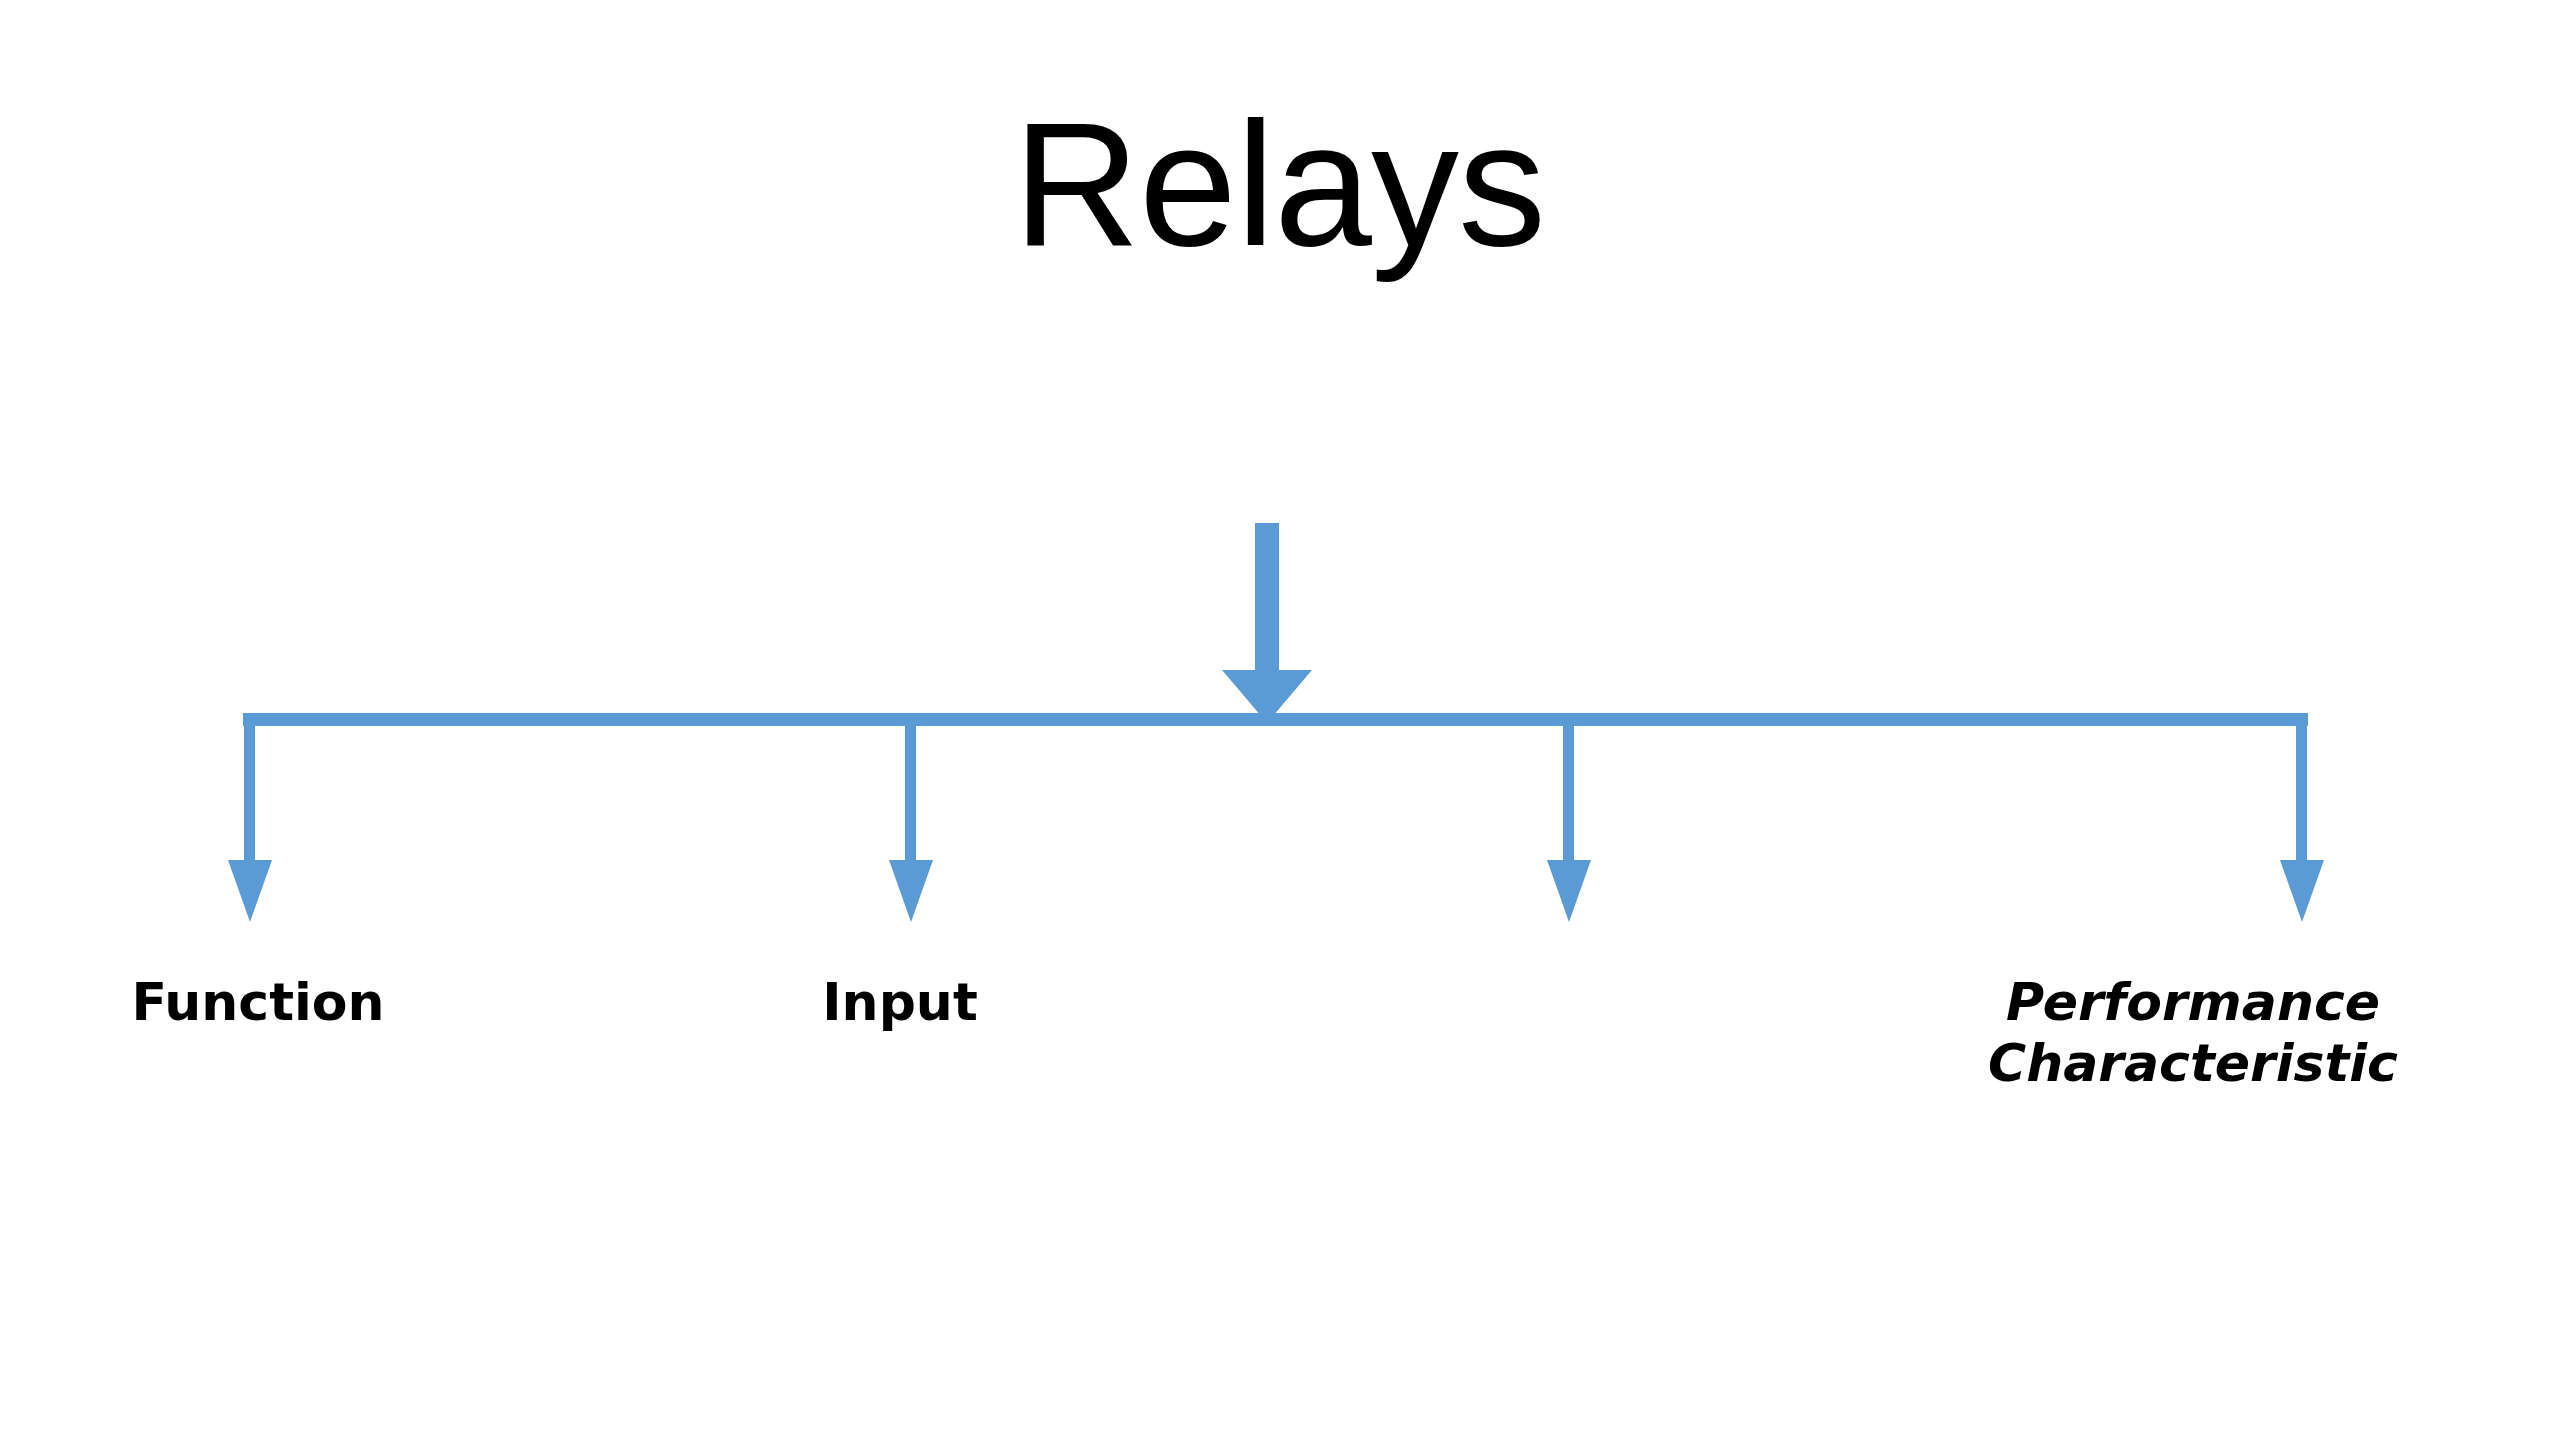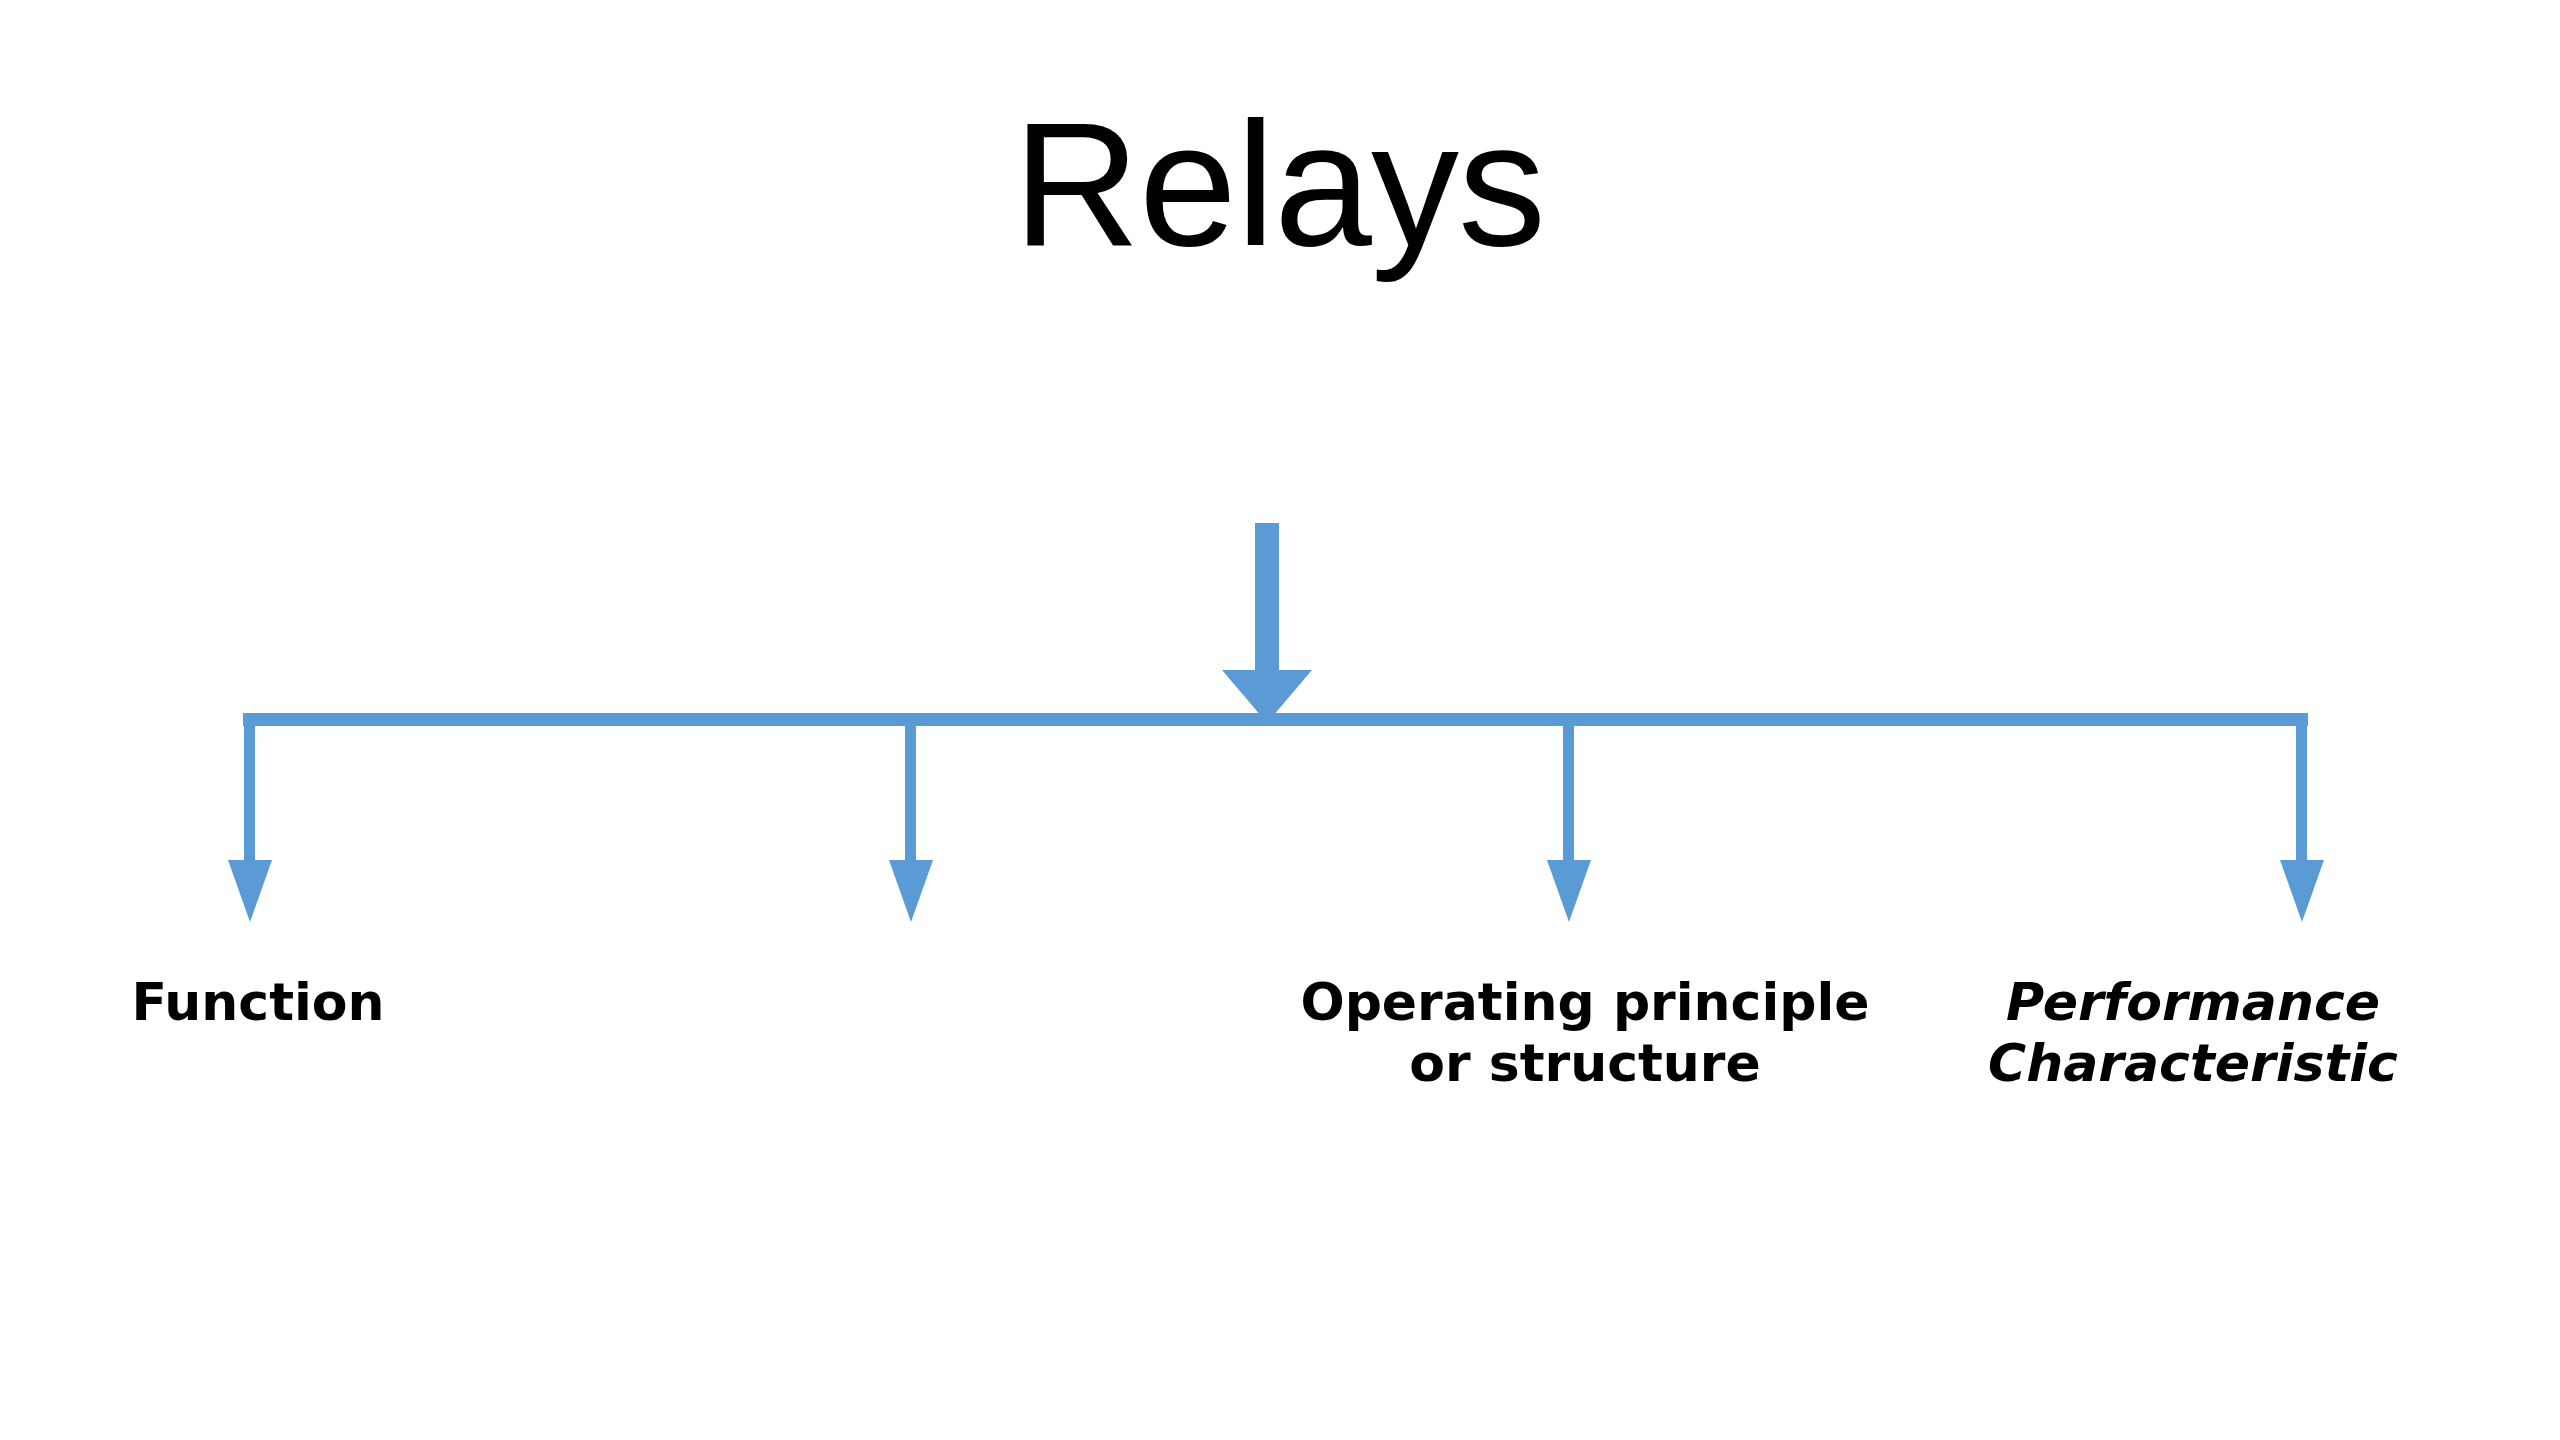--- a/index.html
+++ b/index.html
@@ -102,20 +102,19 @@
     </g>
 
     <g>
       <rect x="2296" y="713" width="11" height="160" fill="#5B9BD5"></rect>
       <polygon points="2280,860 2324,860 2302,922" fill="#5B9BD5"></polygon>
     </g>
   </svg>
 
   <div id="leaf-0" class="leaf-label">Function</div>
 
+  <div id="leaf-1" class="leaf-label">Input</div>
 
-  <div id="leaf-2" class="leaf-label">Operating principle
-or structure</div>
 
   <div id="leaf-3" class="leaf-label italic">Performance
 Characteristic</div>
 
 </div>
 
 </body></html>

